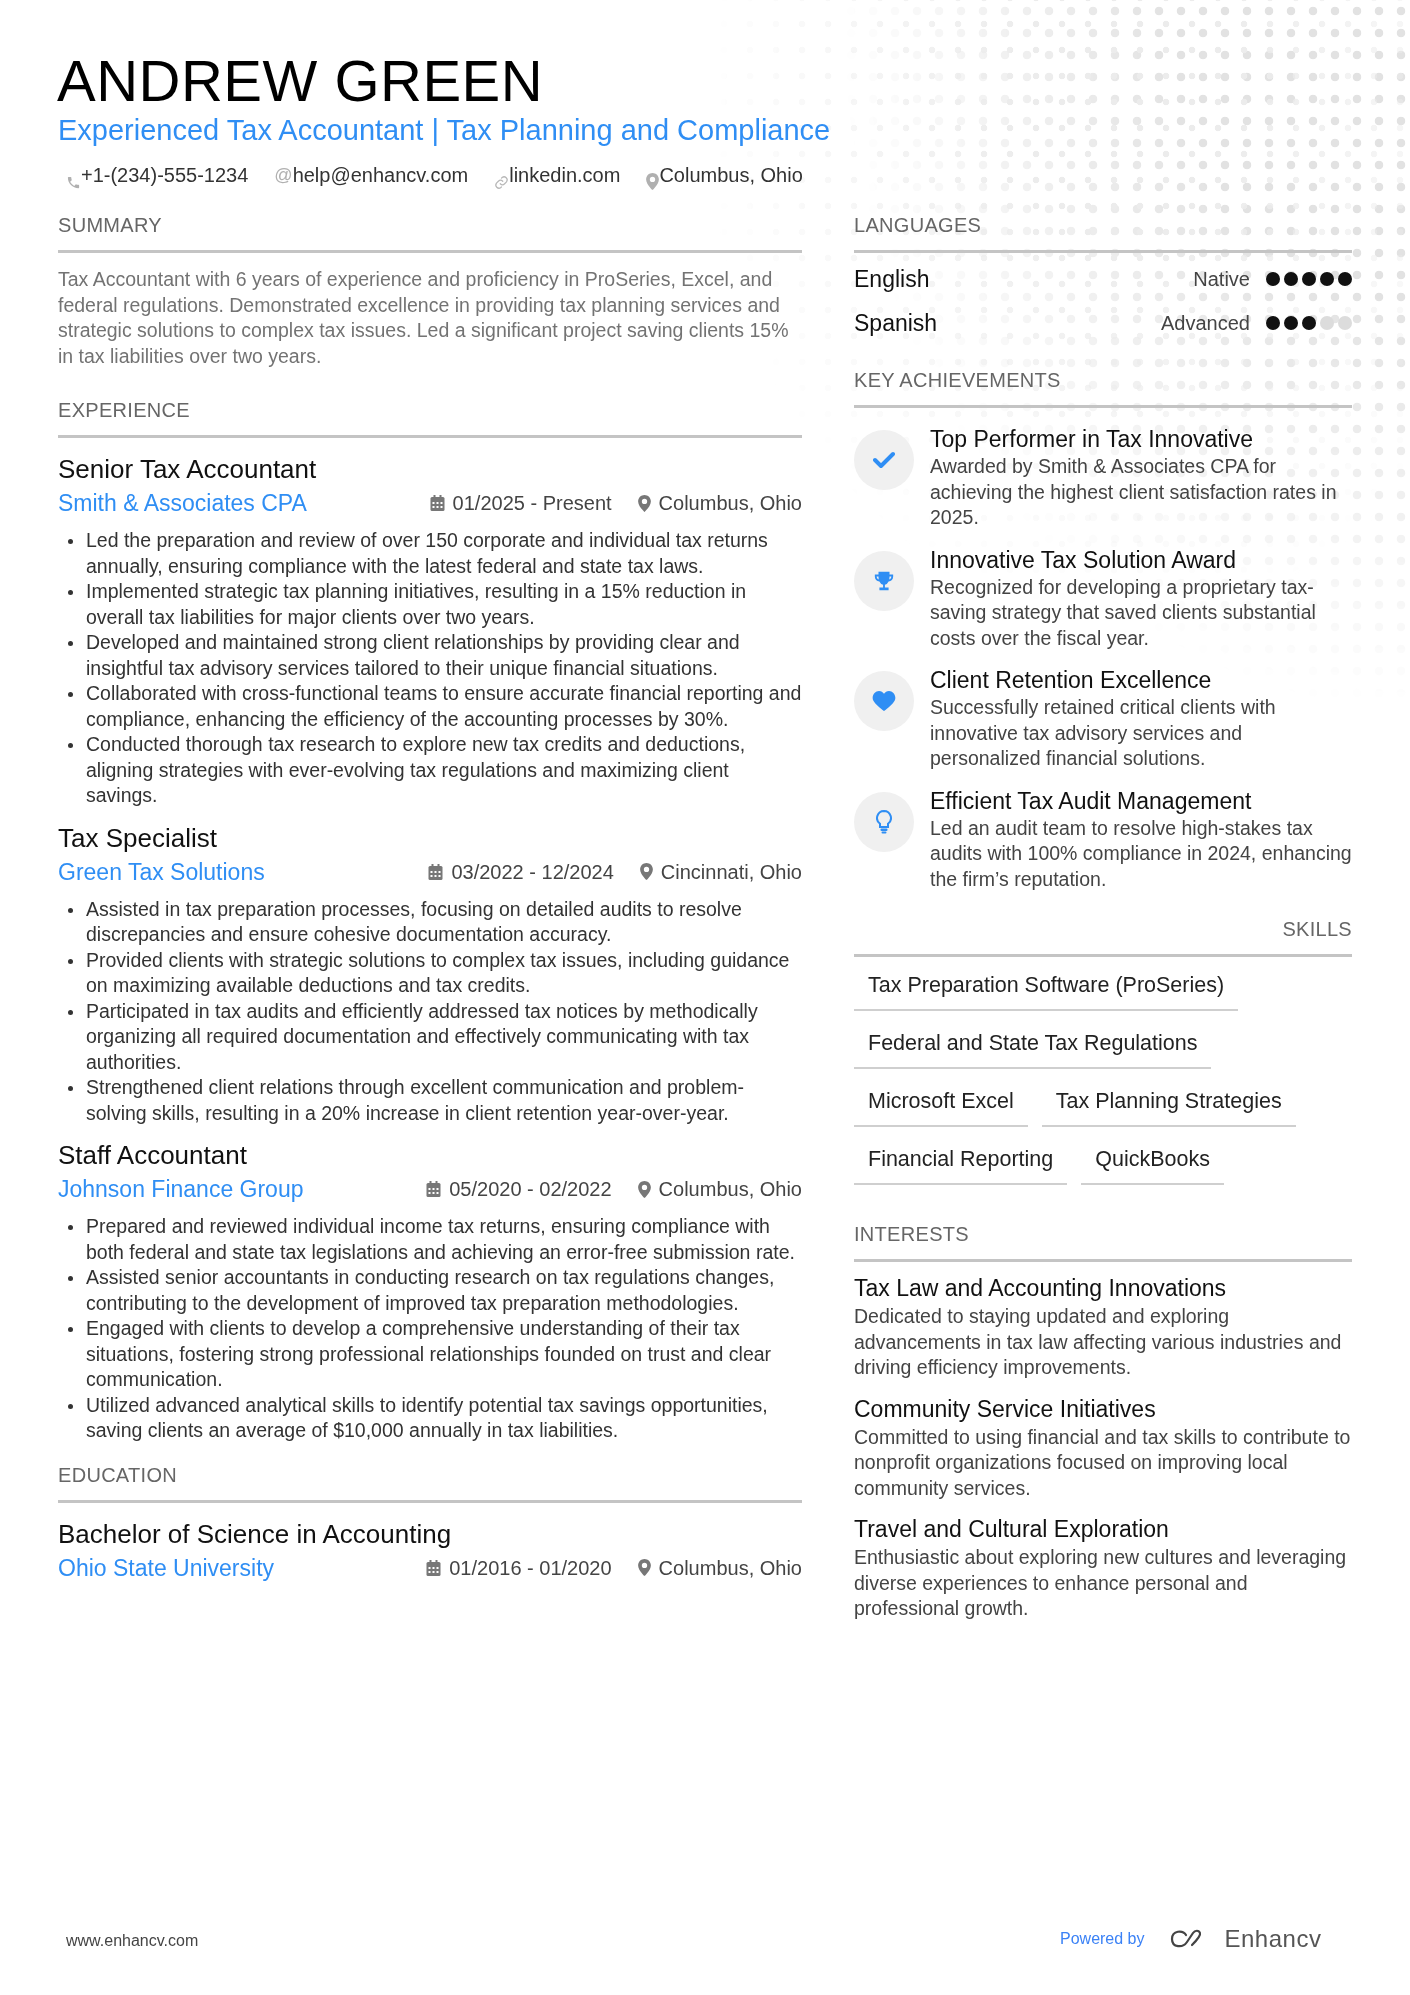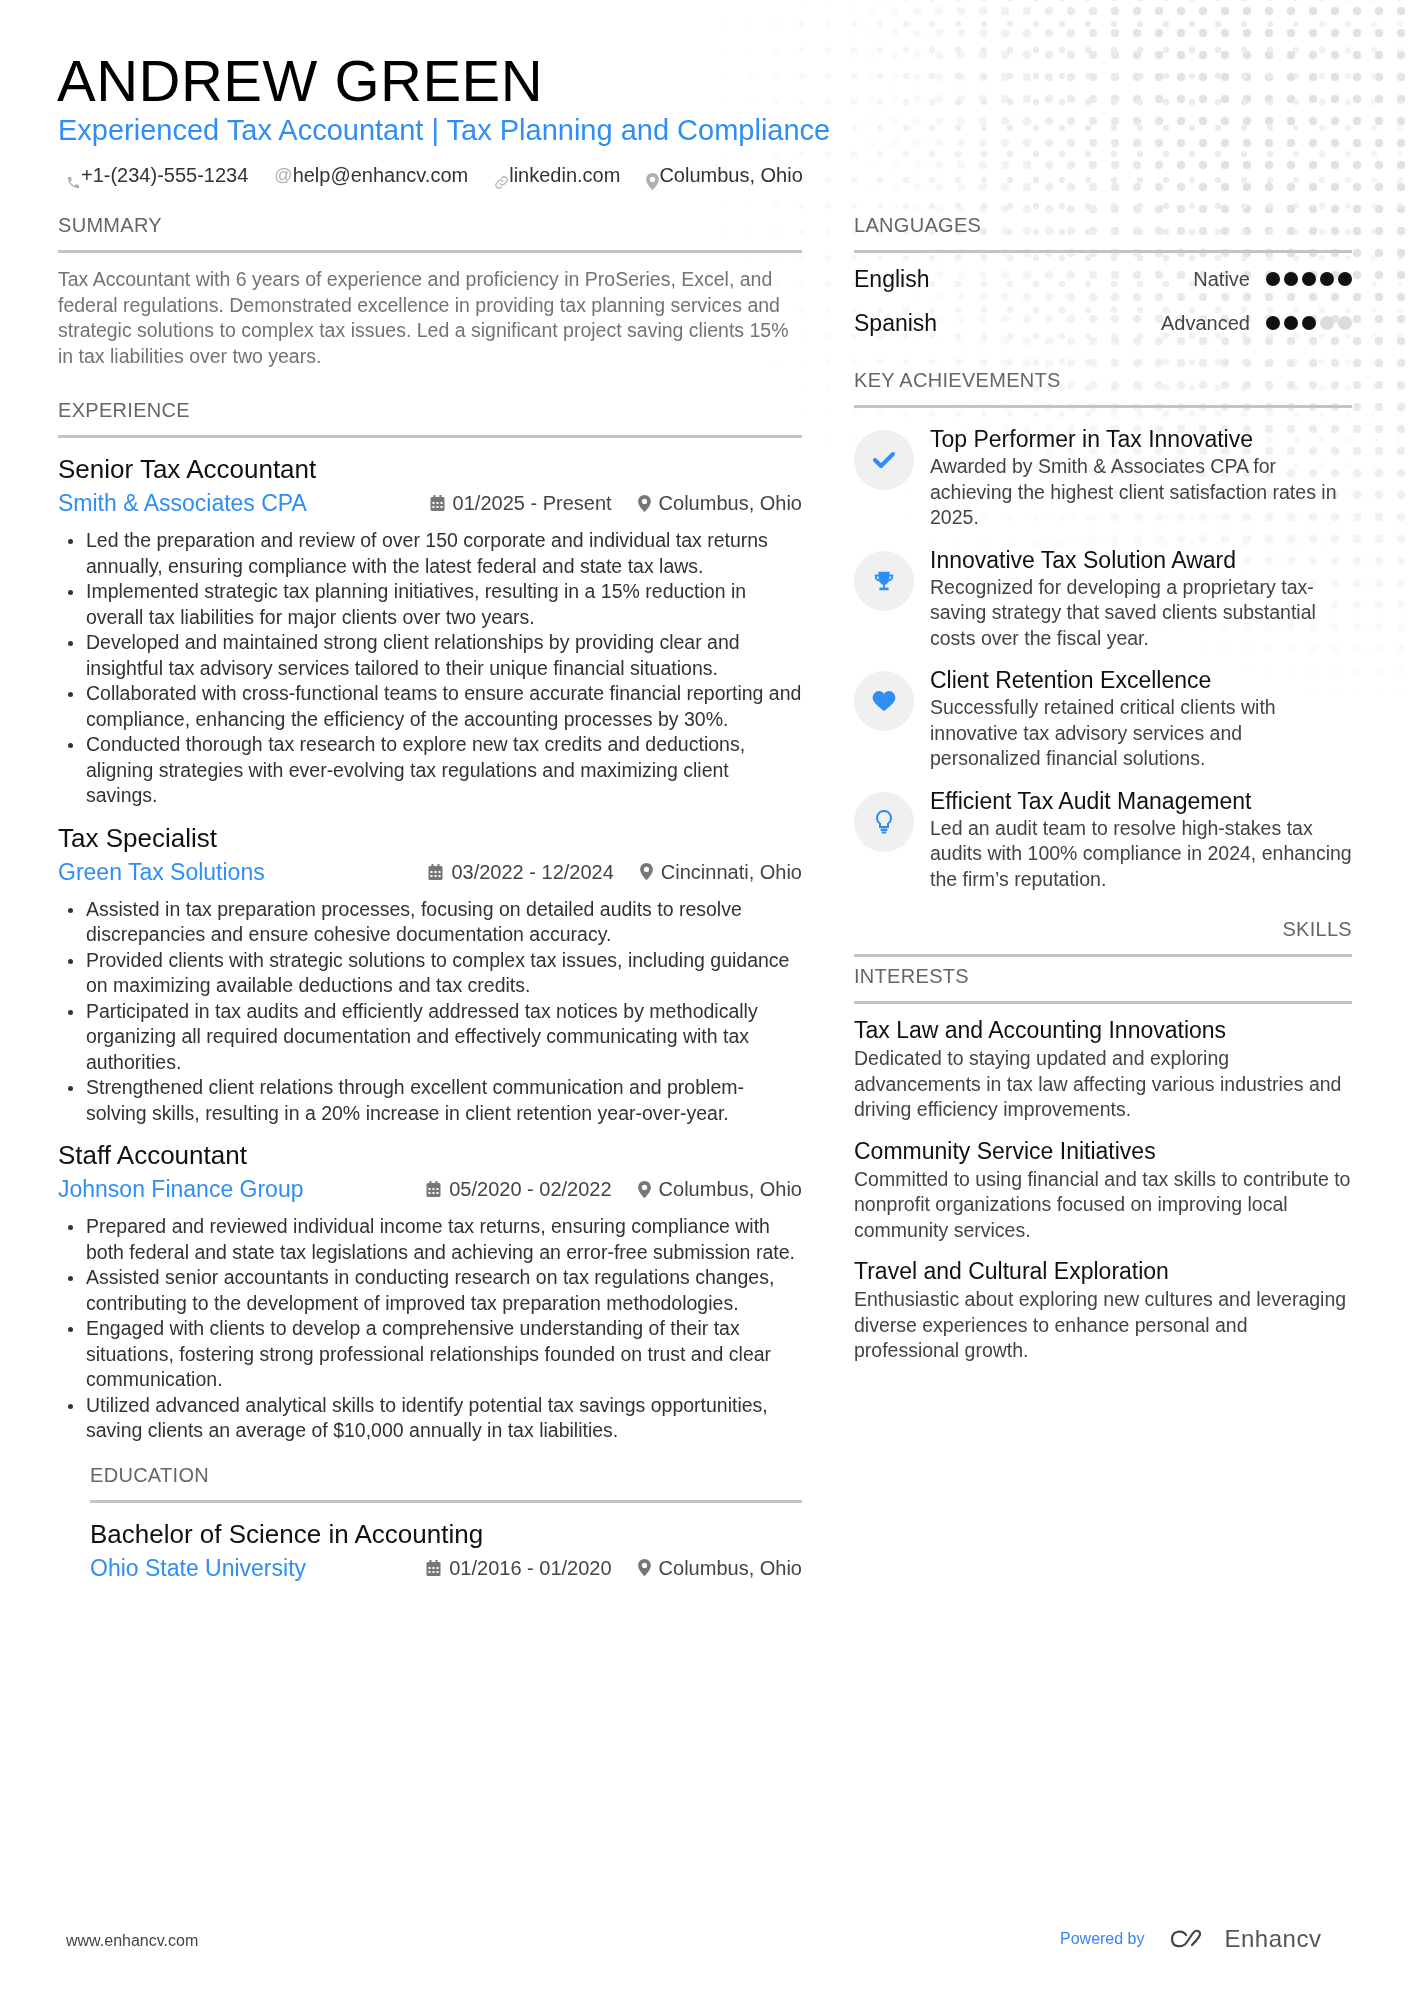--- a/index.html
+++ b/index.html
@@ -244,21 +244,21 @@
         </div>
         <ul class="bullets">
           <li>Prepared and reviewed individual income tax returns, ensuring compliance with both federal and state tax legislations and achieving an error-free submission rate.</li>
           <li>Assisted senior accountants in conducting research on tax regulations changes, contributing to the development of improved tax preparation methodologies.</li>
           <li>Engaged with clients to develop a comprehensive understanding of their tax situations, fostering strong professional relationships founded on trust and clear communication.</li>
           <li>Utilized advanced analytical skills to identify potential tax savings opportunities, saving clients an average of $10,000 annually in tax liabilities.</li>
         </ul>
       </div>
     </section>
 
-    <section style="margin-top:18px;margin-left:32px;">
+    <section style="margin-top:18px;">
       <div class="sec-title">EDUCATION</div>
       <div class="job">
         <div class="edu-title">Bachelor of Science in Accounting</div>
         <div class="job-meta">
           <span class="company">Ohio State University</span>
           <span class="meta-date">
             <span class="ic">
                 <svg width="15" height="16" viewBox="0 0 14 16">
                   <rect x="0" y="2" width="14" height="14" rx="1.5" fill="#777"></rect>
                   <rect x="3" y="0" width="2" height="4" fill="#777"></rect>
@@ -365,20 +365,28 @@
         </div>
         <div>
           <div class="ach-title">Efficient Tax Audit Management</div>
           <div class="ach-desc">Led an audit team to resolve high-stakes tax audits with 100% compliance in 2024, enhancing the firm’s reputation.</div>
         </div>
       </div>
     </section>
 
     <section>
       <div class="sec-title" style="margin-bottom:6px;text-align:right;">SKILLS</div>
+      <div class="skills">
+        <span class="skill">Tax Preparation Software (ProSeries)</span>
+        <span class="skill" style="margin-right:60px;">Federal and State Tax Regulations</span>
+        <span class="skill">Microsoft Excel</span>
+        <span class="skill">Tax Planning Strategies</span>
+        <span class="skill">Financial Reporting</span>
+        <span class="skill">QuickBooks</span>
+      </div>
     </section>
 
     <section>
       <div class="sec-title" style="margin-bottom:10px;">INTERESTS</div>
       <div class="interest">
         <div class="int-title">Tax Law and Accounting Innovations</div>
         <div class="int-desc">Dedicated to staying updated and exploring advancements in tax law affecting various industries and driving efficiency improvements.</div>
       </div>
       <div class="interest">
         <div class="int-title">Community Service Initiatives</div>

